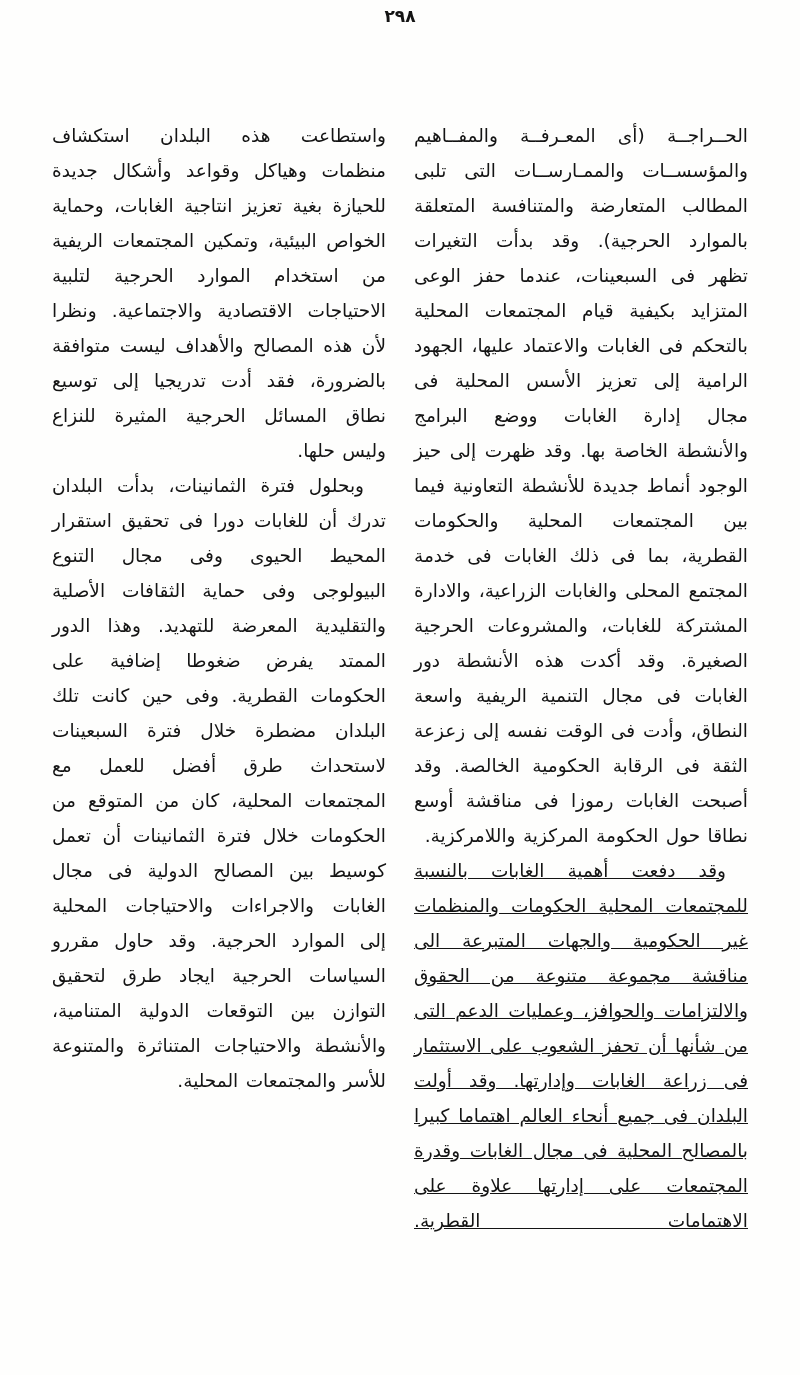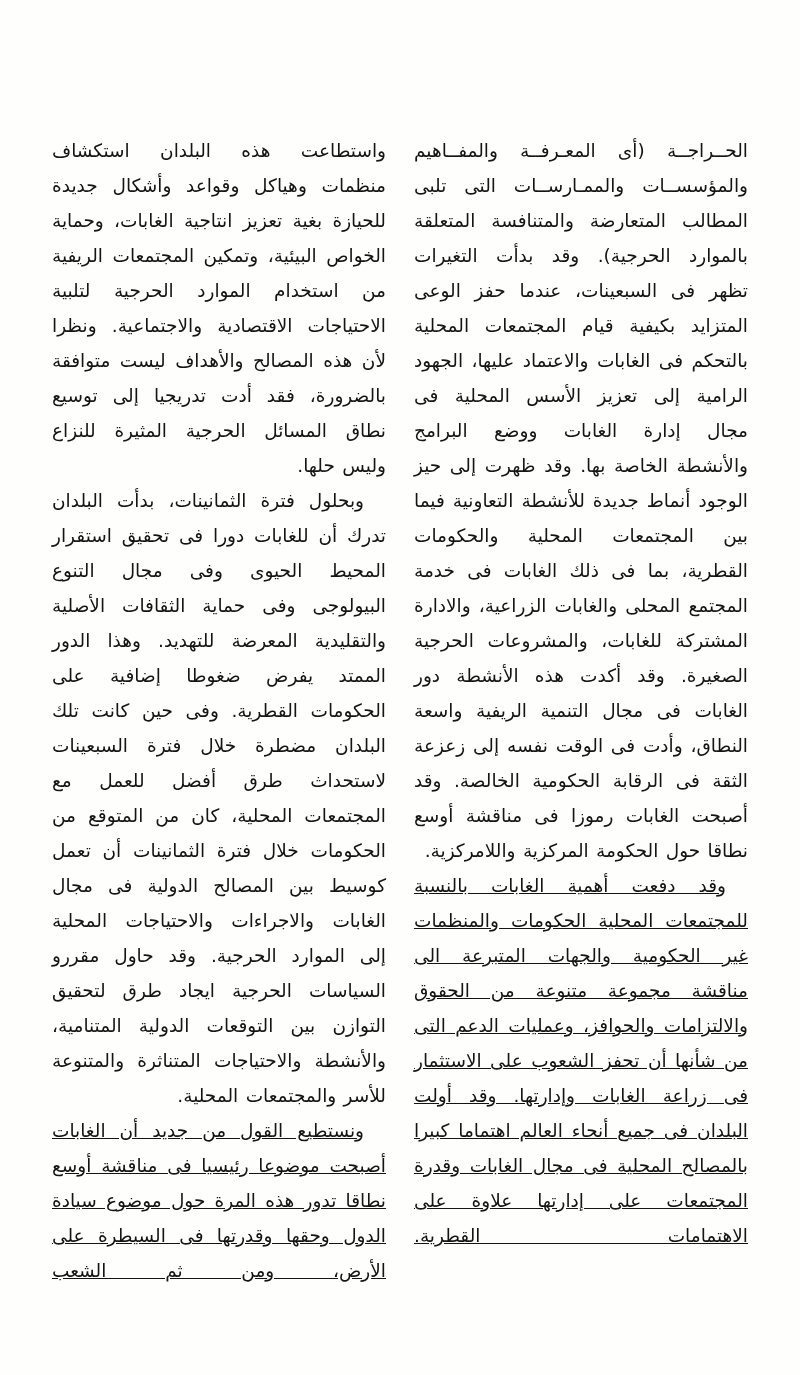--- a/index.html
+++ b/index.html
@@ -27,21 +27,20 @@
   .columns {
     direction: rtl;
     display: flex;
     gap: 28px;
     padding: 0 52px;
     margin-top: 92px;
   }
   .column {
     flex: 1 1 0;
     min-width: 0;
-    margin-top: 41px;
   }
   .para {
     margin: 0;
     font-size: 18.5px;
     line-height: 35px;
     text-align: justify;
     word-spacing: 1.5px;
   }
   .para.indent {
     text-indent: 22px;
@@ -49,29 +48,29 @@
   .para.justify-last {
     text-align-last: justify;
     text-decoration: underline;
   }
 </style>
 </head>
 <body>
 
 <div class="page">
 
+  <div class="page-number">٢٩٨</div>
 
   <div class="columns">
 
     <div class="column">
       <p class="para">الحــراجــة (أى المعـرفــة والمفــاهيم والمؤسســات والممـارســات التى تلبى المطالب المتعارضة والمتنافسة المتعلقة بالموارد الحرجية). وقد بدأت التغيرات تظهر فى السبعينات، عندما حفز الوعى المتزايد بكيفية قيام المجتمعات المحلية بالتحكم فى الغابات والاعتماد عليها، الجهود الرامية إلى تعزيز الأسس المحلية فى مجال إدارة الغابات ووضع البرامج والأنشطة الخاصة بها. وقد ظهرت إلى حيز الوجود أنماط جديدة للأنشطة التعاونية فيما بين المجتمعات المحلية والحكومات القطرية، بما فى ذلك الغابات فى خدمة المجتمع المحلى والغابات الزراعية، والادارة المشتركة للغابات، والمشروعات الحرجية الصغيرة. وقد أكدت هذه الأنشطة دور الغابات فى مجال التنمية الريفية واسعة النطاق، وأدت فى الوقت نفسه إلى زعزعة الثقة فى الرقابة الحكومية الخالصة. وقد أصبحت الغابات رموزا فى مناقشة أوسع نطاقا حول الحكومة المركزية واللامركزية.</p>
       <p class="para indent justify-last">وقد دفعت أهمية الغابات بالنسبة للمجتمعات المحلية الحكومات والمنظمات غير الحكومية والجهات المتبرعة الى مناقشة مجموعة متنوعة من الحقوق والالتزامات والحوافز، وعمليات الدعم التى من شأنها أن تحفز الشعوب على الاستثمار فى زراعة الغابات وإدارتها. وقد أولت البلدان فى جميع أنحاء العالم اهتماما كبيرا بالمصالح المحلية فى مجال الغابات وقدرة المجتمعات على إدارتها علاوة على الاهتمامات القطرية.</p>
     </div>
 
     <div class="column">
       <p class="para">واستطاعت هذه البلدان استكشاف منظمات وهياكل وقواعد وأشكال جديدة للحيازة بغية تعزيز انتاجية الغابات، وحماية الخواص البيئية، وتمكين المجتمعات الريفية من استخدام الموارد الحرجية لتلبية الاحتياجات الاقتصادية والاجتماعية. ونظرا لأن هذه المصالح والأهداف ليست متوافقة بالضرورة، فقد أدت تدريجيا إلى توسيع نطاق المسائل الحرجية المثيرة للنزاع وليس حلها.</p>
       <p class="para indent">وبحلول فترة الثمانينات، بدأت البلدان تدرك أن للغابات دورا فى تحقيق استقرار المحيط الحيوى وفى مجال التنوع البيولوجى وفى حماية الثقافات الأصلية والتقليدية المعرضة للتهديد. وهذا الدور الممتد يفرض ضغوطا إضافية على الحكومات القطرية. وفى حين كانت تلك البلدان مضطرة خلال فترة السبعينات لاستحداث طرق أفضل للعمل مع المجتمعات المحلية، كان من المتوقع من الحكومات خلال فترة الثمانينات أن تعمل كوسيط بين المصالح الدولية فى مجال الغابات والاجراءات والاحتياجات المحلية إلى الموارد الحرجية. وقد حاول مقررو السياسات الحرجية ايجاد طرق لتحقيق التوازن بين التوقعات الدولية المتنامية، والأنشطة والاحتياجات المتناثرة والمتنوعة للأسر والمجتمعات المحلية.</p>
-      <p class="para indent justify-last">ونستطيع القول من جديد أن الغابات أصبحت موضوعا رئيسيا فى مناقشة أوسع نطاقا تدور هذه المرة حول موضوع سيادة الدول وحقها وقدرتها فى السيطرة على الأرض، ومن ثم الشعب</p>
     </div>
 
   </div>
 
 </div>
 
 </body></html>

